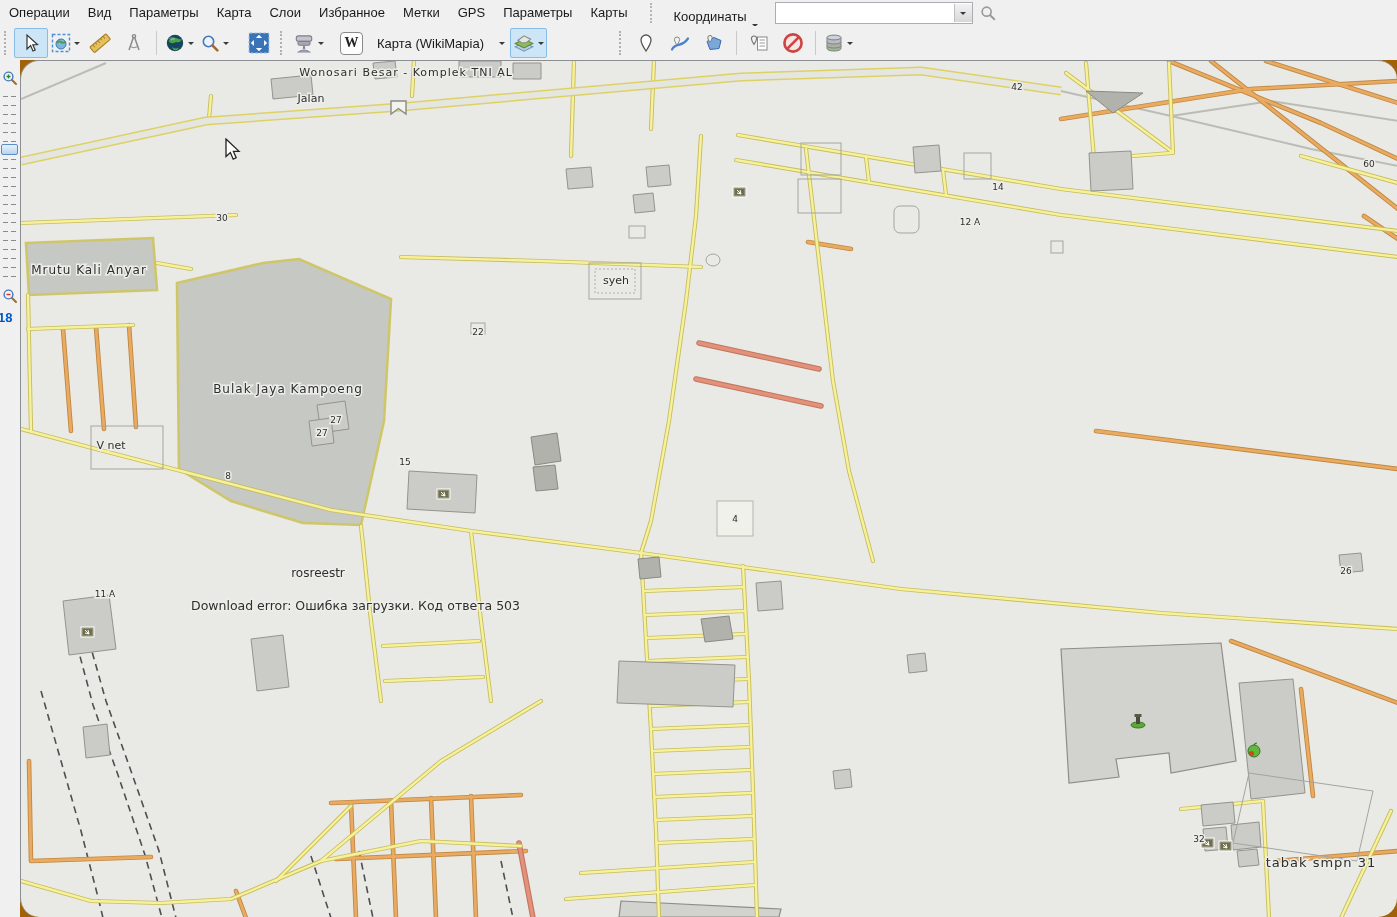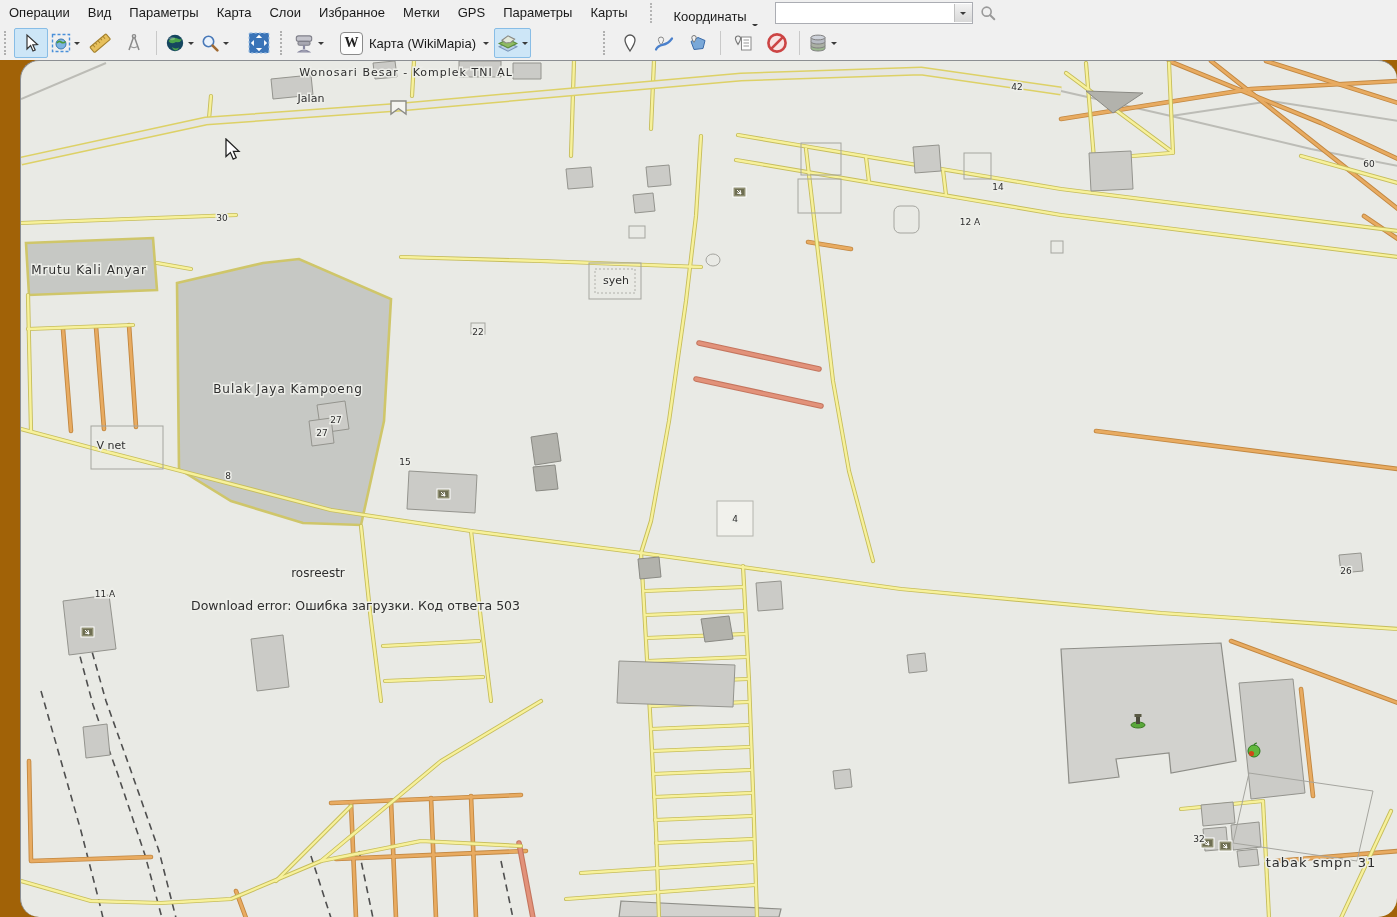--- a/index.html
+++ b/index.html
@@ -26,21 +26,21 @@
            display:flex;align-items:center;font-size:13px;}
   .grip{width:4px;height:24px;border-left:2px dotted #b0b0b0;margin:0 4px;}
   .tsep{width:1px;height:24px;background:#c9c9c9;margin:0 5px;}
   .tbtn{min-width:28px;height:28px;display:flex;align-items:center;justify-content:center;
         border:1px solid transparent;border-radius:2px;gap:2px;padding:0 2px;}
   .tbtn.active{background:#cde6f7;border-color:#88bde6;}
   .tbtn .dd{margin-left:1px;}
   .wiki-badge{width:21px;height:21px;border:1px solid #8a8a8a;border-radius:4px;background:#fdfdfd;
               display:inline-flex;align-items:center;justify-content:center;
               font-family:"Liberation Serif",serif;font-size:14px;font-weight:bold;color:#222;}
-  .map-sel-label{margin:0 4px;white-space:nowrap;color:#1a1a1a;}
+  .map-sel-label{margin:0 12px;white-space:nowrap;color:#1a1a1a;}
 
   
   .zoom-panel{position:absolute;left:0;top:60px;width:20px;height:857px;background:#f0f0f0;}
   .zp-btn{position:absolute;left:2px;width:16px;height:16px;}
   .zp-ticks{position:absolute;left:3px;top:36px;width:13px;height:187px;
     background-image:repeating-linear-gradient(#8a8a8a 0 1px,transparent 1px 9px),
                      repeating-linear-gradient(#8a8a8a 0 1px,transparent 1px 9px);
     background-size:5px 100%,5px 100%;background-position:0 0,8px 0;background-repeat:no-repeat;}
   .zp-handle{position:absolute;left:1px;top:84px;width:15px;height:9px;
     background:linear-gradient(#e8f2fc,#b6d3ef);border:1px solid #5a8cc8;border-radius:2px;}
@@ -246,20 +246,39 @@
       <svg width="20" height="20" viewBox="0 0 20 20">
         <path d="M3,12.5v3c0,1.4 3.1,2.5 7,2.5s7,-1.1 7,-2.5v-3" fill="#9cb890" stroke="#808080"></path>
         <path d="M3,8.5v4c0,1.4 3.1,2.5 7,2.5s7,-1.1 7,-2.5v-4" fill="#aab0a4" stroke="#808080"></path>
         <path d="M3,4.5v4c0,1.4 3.1,2.5 7,2.5s7,-1.1 7,-2.5v-4" fill="#b8bcc4" stroke="#808080"></path>
         <ellipse cx="10" cy="4.5" rx="7" ry="2.4" fill="#ced2da" stroke="#808080"></ellipse>
       </svg>
       <span class="dd"></span>
     </div>
   </div>
 
+  <div class="zoom-panel">
+    <div class="zp-btn" style="top:10px">
+      <svg width="16" height="16" viewBox="0 0 16 16">
+        <circle cx="6.5" cy="6.5" r="4.4" fill="#eef4fb" stroke="#4878b8" stroke-width="1.4"></circle>
+        <path d="M4.5,6.5h4 M6.5,4.5v4" stroke="#2a8a2a" stroke-width="1.4"></path>
+        <line x1="10" y1="10" x2="14" y2="14" stroke="#a06a32" stroke-width="2" stroke-linecap="round"></line>
+      </svg>
+    </div>
+    <div class="zp-ticks"></div>
+    <div class="zp-handle"></div>
+    <div class="zp-btn" style="top:228px">
+      <svg width="16" height="16" viewBox="0 0 16 16">
+        <circle cx="6.5" cy="6.5" r="4.4" fill="#fbeeee" stroke="#4878b8" stroke-width="1.4"></circle>
+        <path d="M4.5,6.5h4" stroke="#c23a3a" stroke-width="1.4"></path>
+        <line x1="10" y1="10" x2="14" y2="14" stroke="#a06a32" stroke-width="2" stroke-linecap="round"></line>
+      </svg>
+    </div>
+    <div class="zp-level">18</div>
+  </div>
 
   <div class="map-wrap">
     <svg width="1376" height="856" viewBox="0 0 1376 856">
 
       <g>
         <polygon class="area-poly" points="5,182 132,177 136,229 8,234"></polygon>
         <polygon class="area-poly" points="156,222 242,202 278,198 370,238 363,360 340,464 282,462 210,440 158,408"></polygon>
         <polygon class="area2" points="1040,588 1200,582 1215,700 1150,712 1148,692 1095,698 1098,716 1048,722"></polygon>
         <polygon class="area2" points="600,840 760,848 758,856 598,856"></polygon>
       </g>

